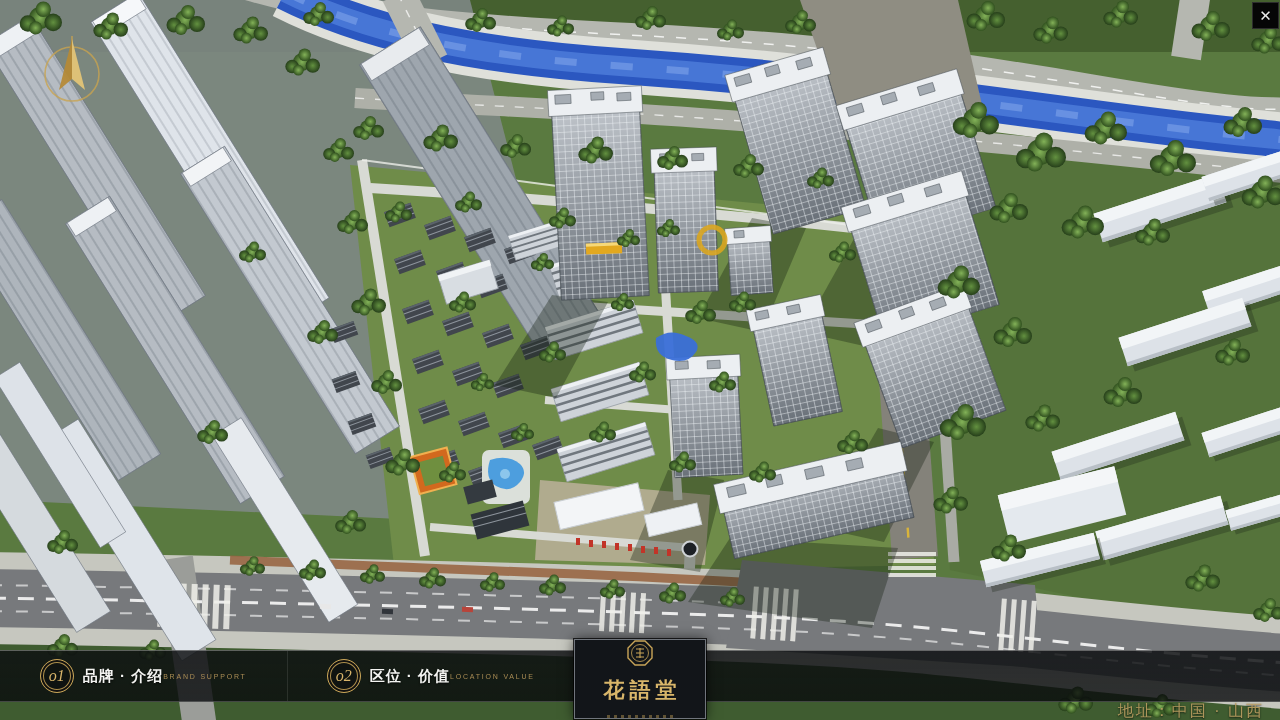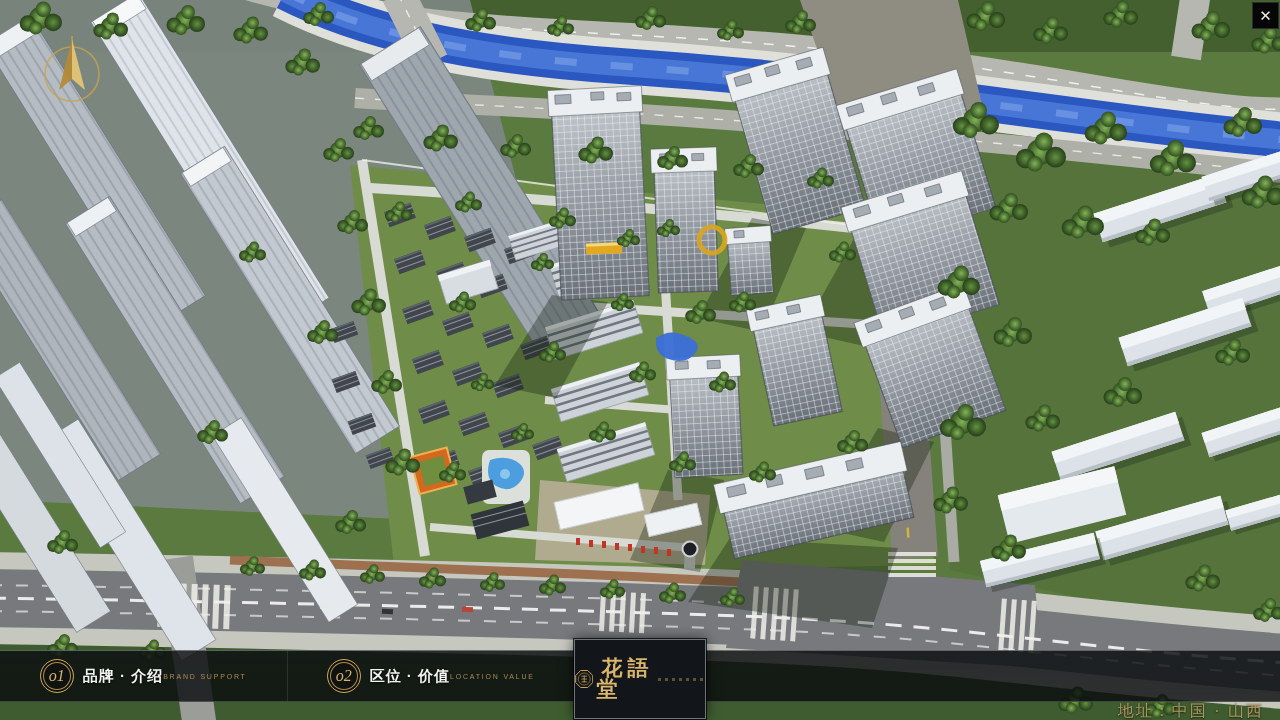--- a/index.html
+++ b/index.html
@@ -24,21 +24,21 @@
        font-family:"Liberation Serif",serif;font-style:italic;font-size:16px;
        background:rgba(10,12,14,.45);box-sizing:border-box;}
   .mi-text{display:flex;flex-direction:row;align-items:center;min-width:0;}
   .mi-title{color:#f4f4f2;font-size:15px;font-weight:bold;letter-spacing:1px;white-space:nowrap;
        text-shadow:0 1px 2px rgba(0,0,0,.8);}
   .mi-divider{width:100%;height:1px;margin:2px 0 1px;
        background:linear-gradient(90deg,transparent,rgba(205,175,110,.75),transparent);}
   .mi-sub{color:#ab8d55;font-size:7px;letter-spacing:1.8px;white-space:nowrap;}
   .logo-panel{width:132px;height:80px;margin-top:-12px;background:#121519;z-index:5;
        border:1px solid #70757c;outline:1px solid rgba(0,0,0,.75);
-       box-shadow:0 0 12px rgba(0,0,0,.65);display:flex;
+       box-shadow:0 0 12px rgba(0,0,0,.65);display:flex;flex-direction:column;
        align-items:center;justify-content:space-between;gap:3px;cursor:pointer;box-sizing:border-box;}
   .logo-title{color:#d9b66a;font-family:"Liberation Serif",serif;font-size:21px;font-weight:bold;
        letter-spacing:5px;text-indent:5px;line-height:1;}
   .logo-tagline{width:66px;height:3px;opacity:.5;
        background:repeating-linear-gradient(90deg,rgba(201,165,88,.85) 0 3px,transparent 3px 7px);}
   .address{position:absolute;right:16px;top:701px;color:rgba(188,160,98,.9);font-size:16px;
        letter-spacing:2px;text-shadow:0 1px 2px rgba(0,0,0,.7);}
 </style>
 </head>
 <body>

